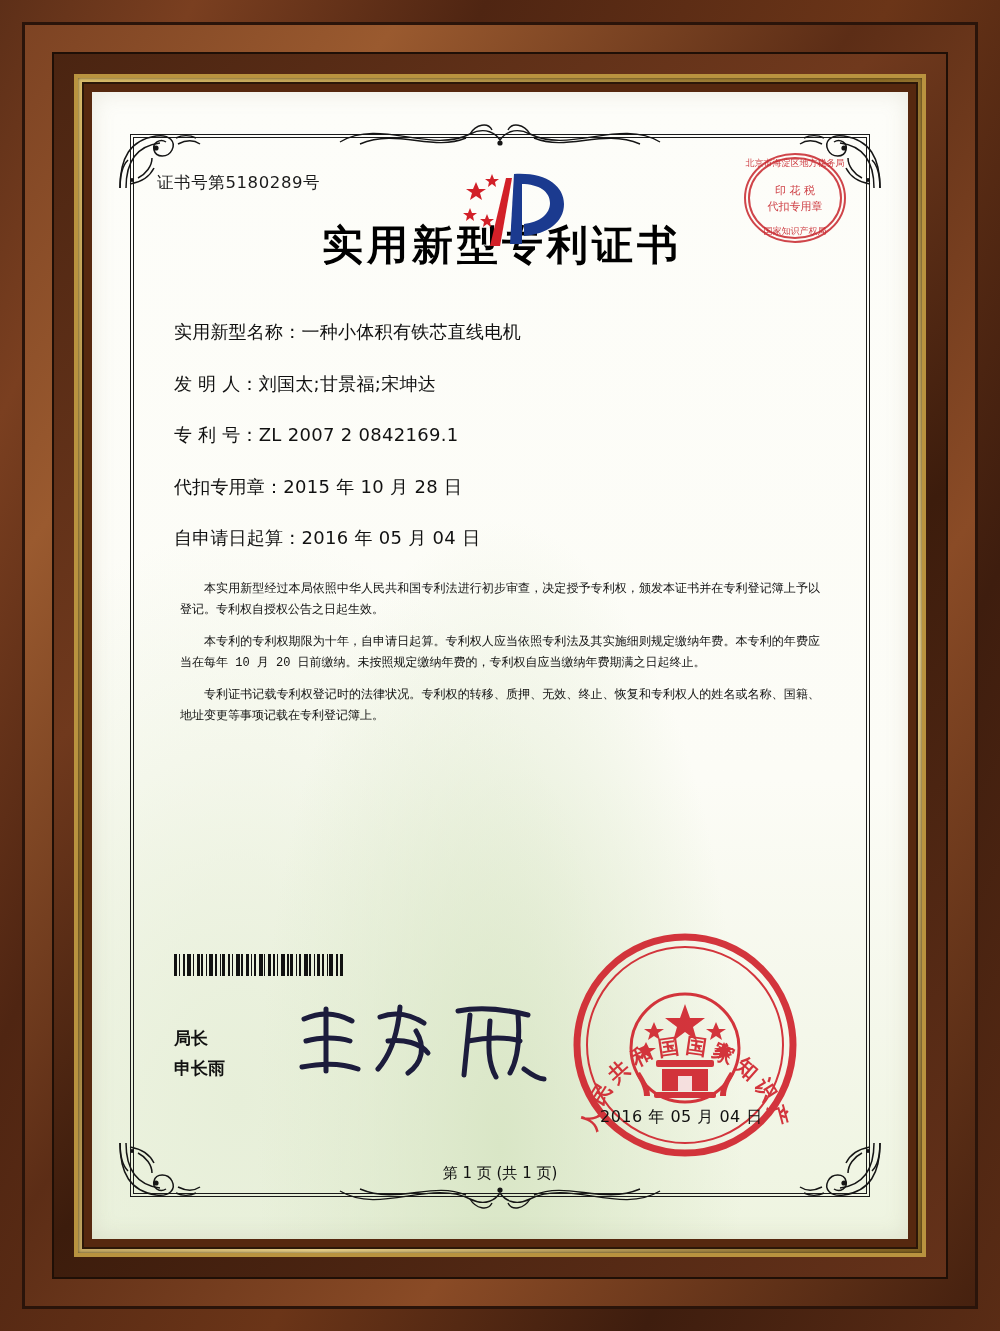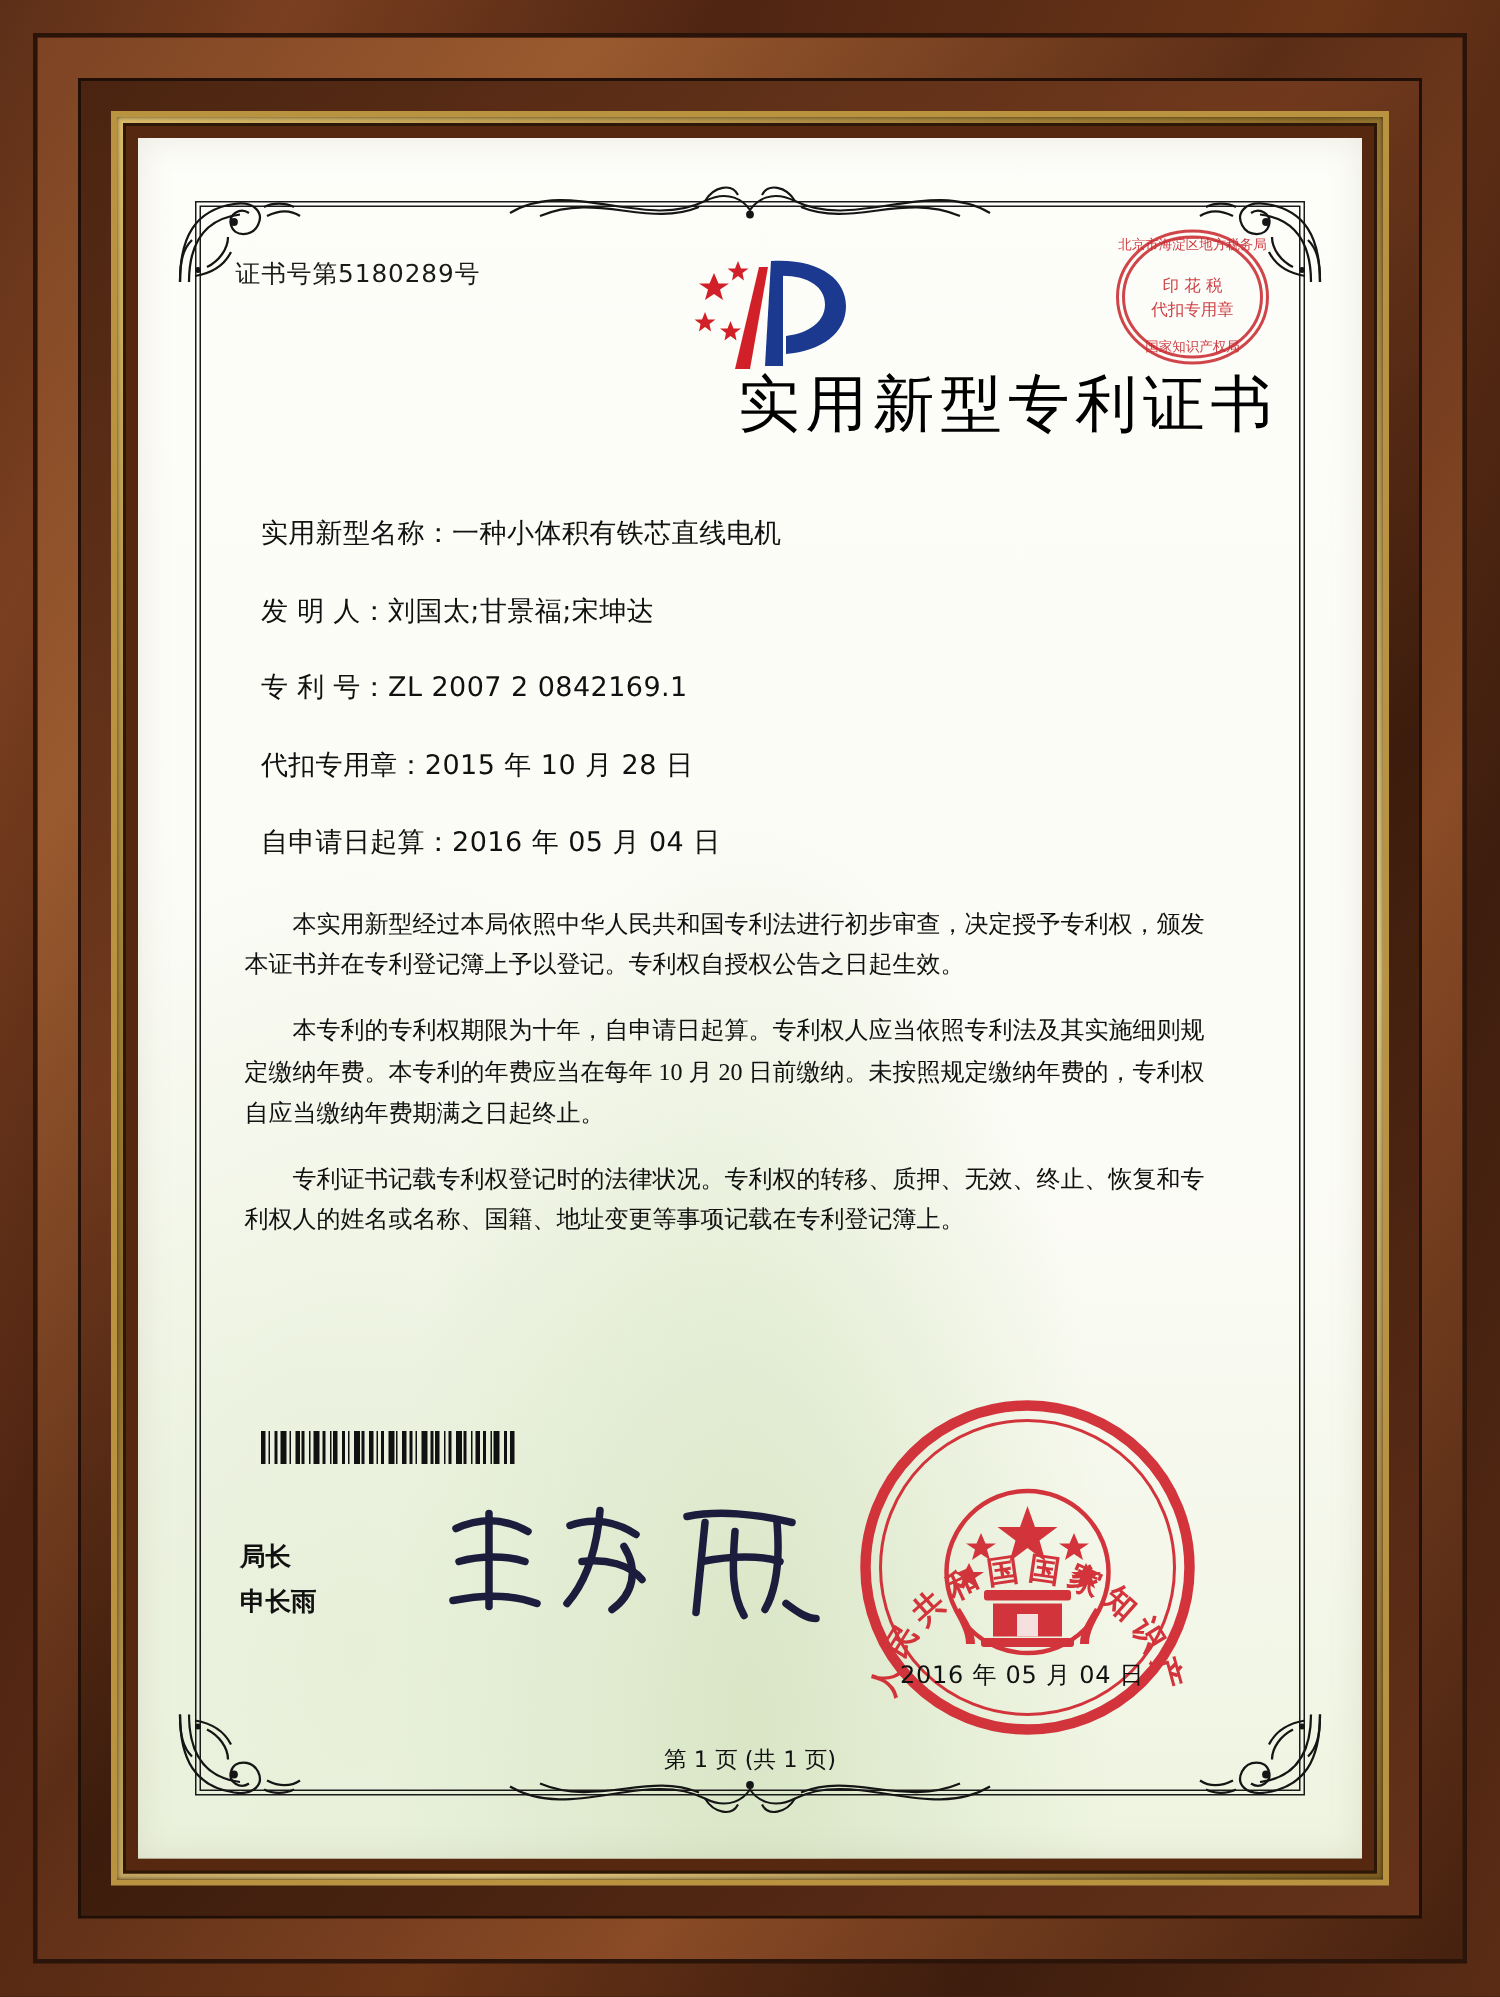--- a/index.html
+++ b/index.html
@@ -138,24 +138,24 @@
     width: 150px; height: 92px;
   }
 
   .tax-stamp {
     position: absolute;
     left: 585px; top: -32px;
     width: 116px; height: 116px;
   }
 
   .title {
-    margin-top: 48px;
-    text-align: right;
+    margin-top: 24px;
+    text-align: center;
     font-family: "DejaVu Sans", sans-serif;
-    font-weight: normal;
+    font-weight: bold;
     font-size: 41px;
     letter-spacing: 4px;
     color: #000;
   }
 
   .fields {
     margin-top: 48px;
     margin-left: 22px;
     font-family: "DejaVu Sans", sans-serif;
     font-size: 18px;
@@ -164,44 +164,44 @@
   .field {
     margin-bottom: 30px;
     line-height: 1.2;
     white-space: nowrap;
   }
   .field .lbl { letter-spacing: .2px; }
   .field .val { letter-spacing: .3px; }
 
   .paras {
     margin-top: 12px;
-    margin-left: 11px;
+    margin-left: 28px;
     width: 640px;
-    font-family: Liberation Serif, serif;
-    font-size: 16px;
+    font-family: Liberation Mono, monospace;
+    font-size: 12px;
     line-height: 1.72;
     color: #111;
     text-align: justify;
   }
   .para { text-indent: 2em; margin-bottom: 2px; }
 
   
   .barcode {
     position: absolute;
     left: 82px; top: 862px;
     width: 230px; height: 22px;
     display: flex;
     align-items: stretch;
   }
   .barcode i { display: block; background: #111; }
 
   
   .sig-block {
     position: absolute;
-    left: 68px; top: 932px;
+    left: 82px; top: 932px;
     font-family: "DejaVu Sans", sans-serif;
     font-size: 17px;
     font-weight: bold;
     color: #111;
     line-height: 1.75;
   }
   .hand-sign {
     position: absolute;
     left: 200px; top: 905px;
     width: 260px; height: 92px;

